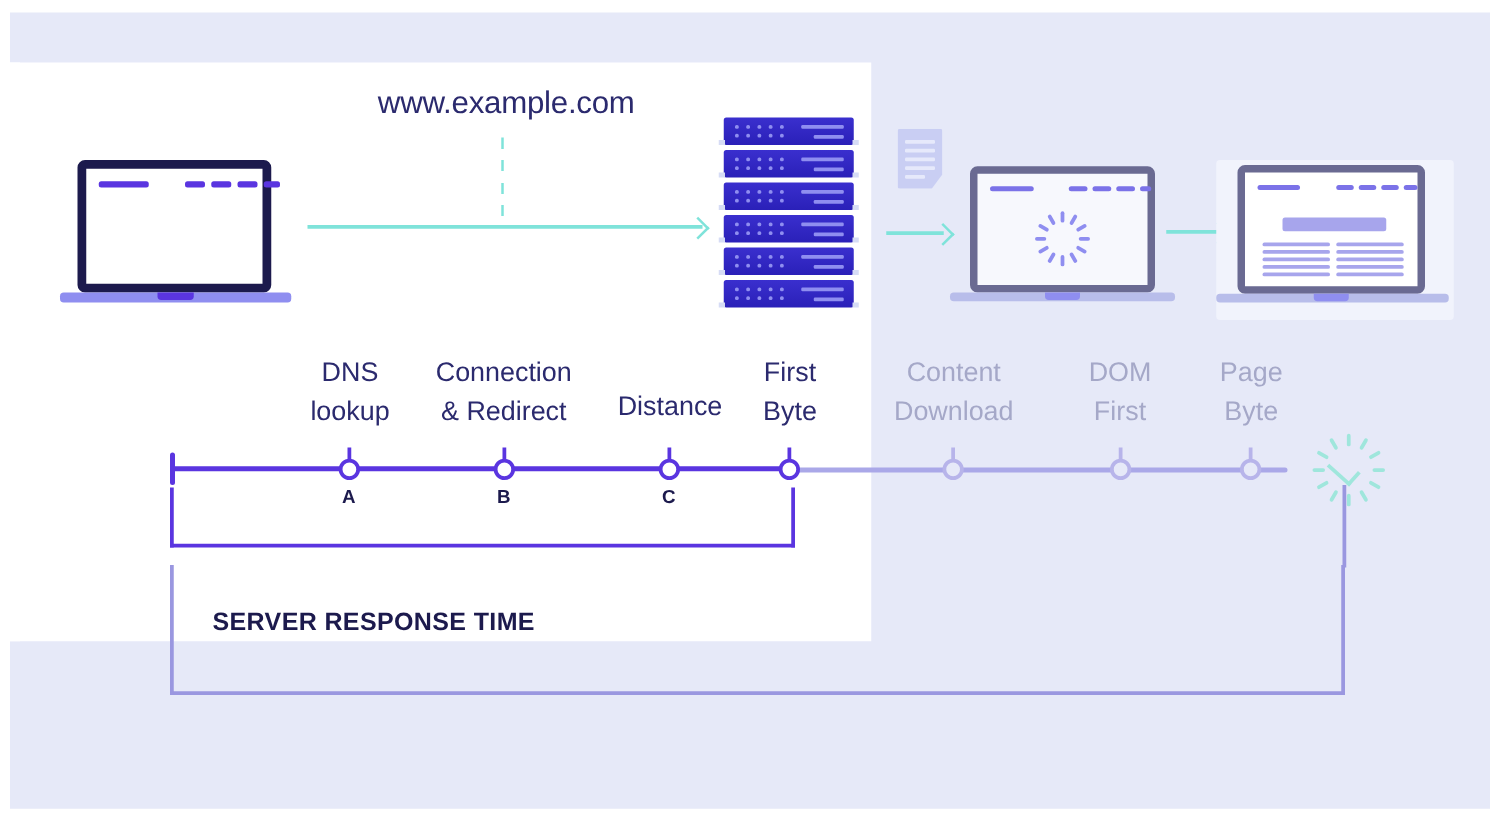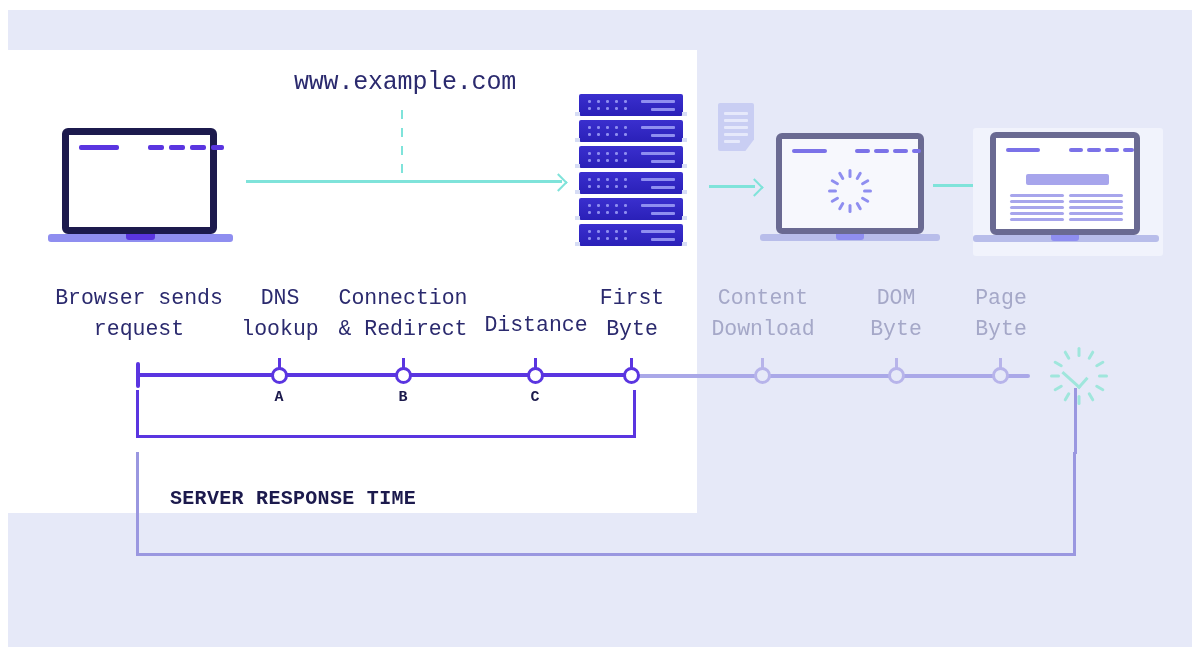--- a/index.html
+++ b/index.html
@@ -6,21 +6,21 @@
     margin: 0;
     padding: 0;
     background: #ffffff;
   }
   #stage {
     position: relative;
     width: 1200px;
     height: 655px;
     background: #ffffff;
     overflow: hidden;
-    font-family: Liberation Mono, monospace;
+    font-family: Liberation Sans, sans-serif;
   }
   
   .panel-lavender {
     position: absolute;
     left: 8px; top: 10px;
     width: 1184px; height: 637px;
     background: #e6e9f8;
   }
   .panel-white {
     position: absolute;
@@ -410,33 +410,31 @@
     <div class="bar" style="left:37px; top:86px; width:54px; height:2.6px; background:#a7a5ec;"></div>
     <div class="bar" style="left:96px; top:62px; width:54px; height:2.6px; background:#a7a5ec;"></div>
     <div class="bar" style="left:96px; top:68px; width:54px; height:2.6px; background:#a7a5ec;"></div>
     <div class="bar" style="left:96px; top:74px; width:54px; height:2.6px; background:#a7a5ec;"></div>
     <div class="bar" style="left:96px; top:80px; width:54px; height:2.6px; background:#a7a5ec;"></div>
     <div class="bar" style="left:96px; top:86px; width:54px; height:2.6px; background:#a7a5ec;"></div>
     <div class="lap-base" style="left:0px; top:103px; width:186px; height:7px; background:#b8bdea;"></div>
     <div class="lap-notch" style="left:78px; top:103px; width:28px; height:6px; background:#8f8ef0;"></div>
   </div>
 
-  <div class="stage-label" style="left:48px; top:283px; width:182px;">Browser sends
-request</div>
   <div class="stage-label" style="left:234px; top:283px; width:92px;">DNS
 lookup</div>
   <div class="stage-label" style="left:326px; top:283px; width:154px;">Connection
 &amp; Redirect</div>
   <div class="stage-label" style="left:479px; top:310px; width:114px;">Distance</div>
   <div class="stage-label dim" style="left:685px; top:283px; width:156px;">Content
 Download</div>
   <div class="stage-label" style="left:593px; top:283px; width:78px;">First
 Byte</div>
   <div class="stage-label dim" style="left:843px; top:283px; width:106px;">DOM
-Byte</div>
+First</div>
   <div class="stage-label dim" style="left:952px; top:283px; width:98px;">Page
 Byte</div>
 
   <div class="tl-seg dark" style="left:138px; top:373px; width:496px;"></div>
 
   <div class="tl-seg light" style="left:634px; top:373.5px; width:396px;"></div>
 
   <div class="tl-cap dark" style="left:136px; top:362px; height:26px;"></div>
 
   <div class="tl-stem dark" style="left:278px; top:358px;"></div>

